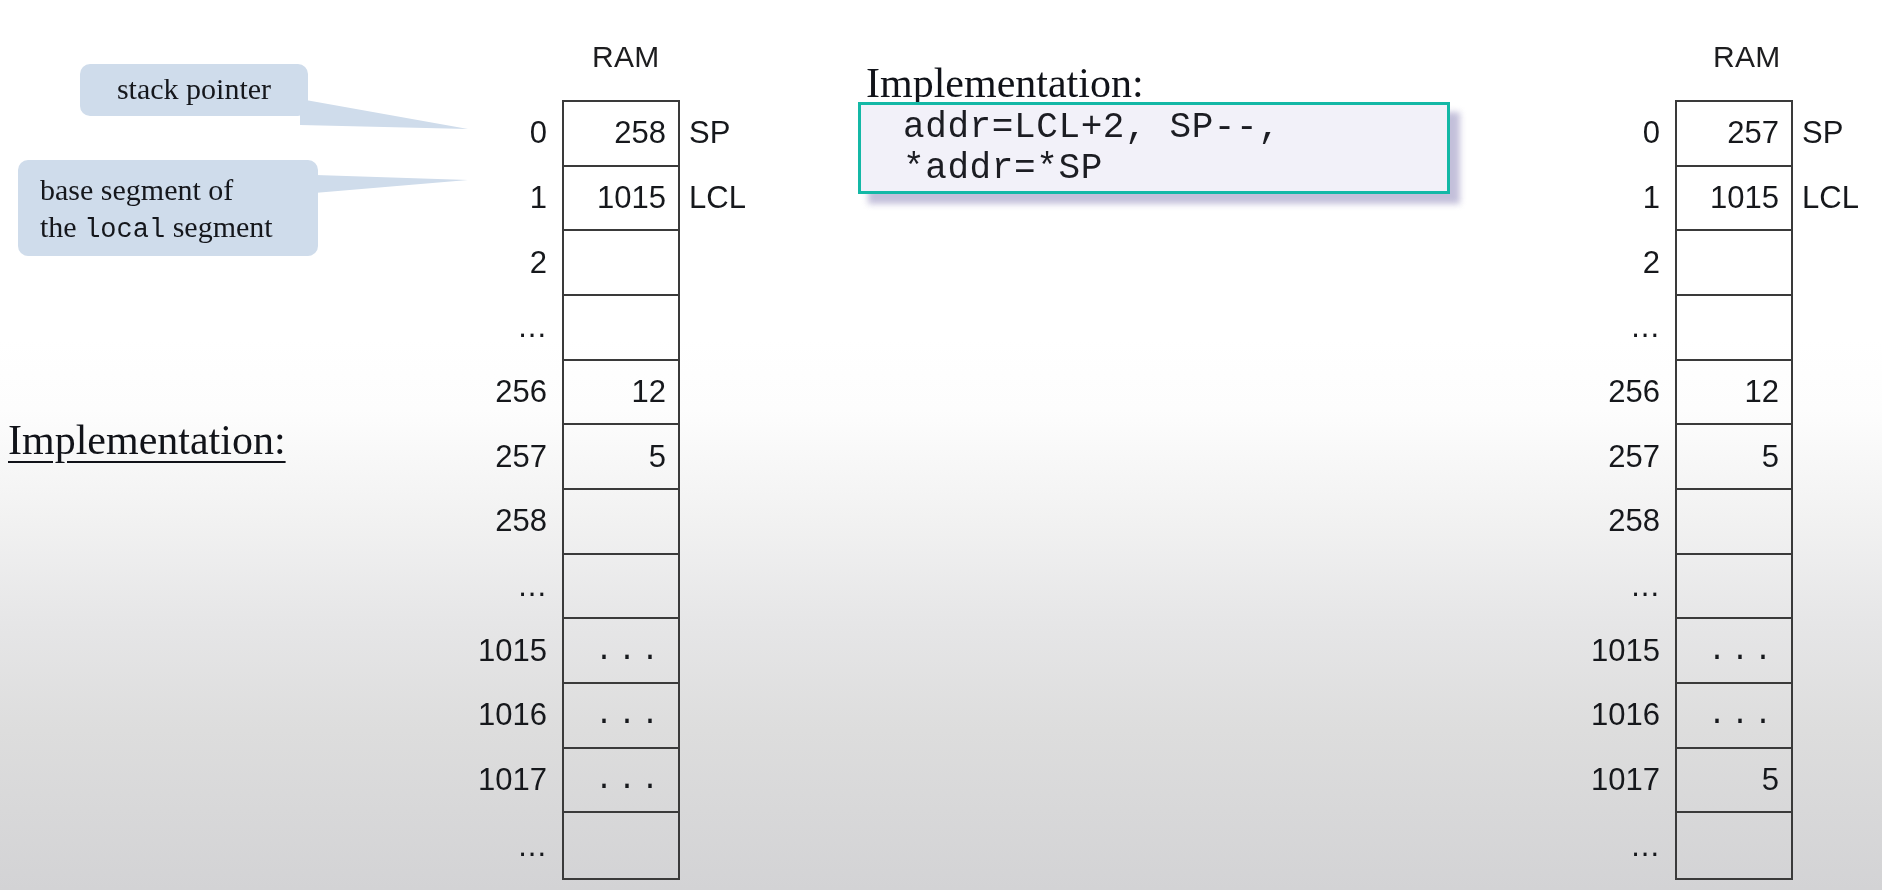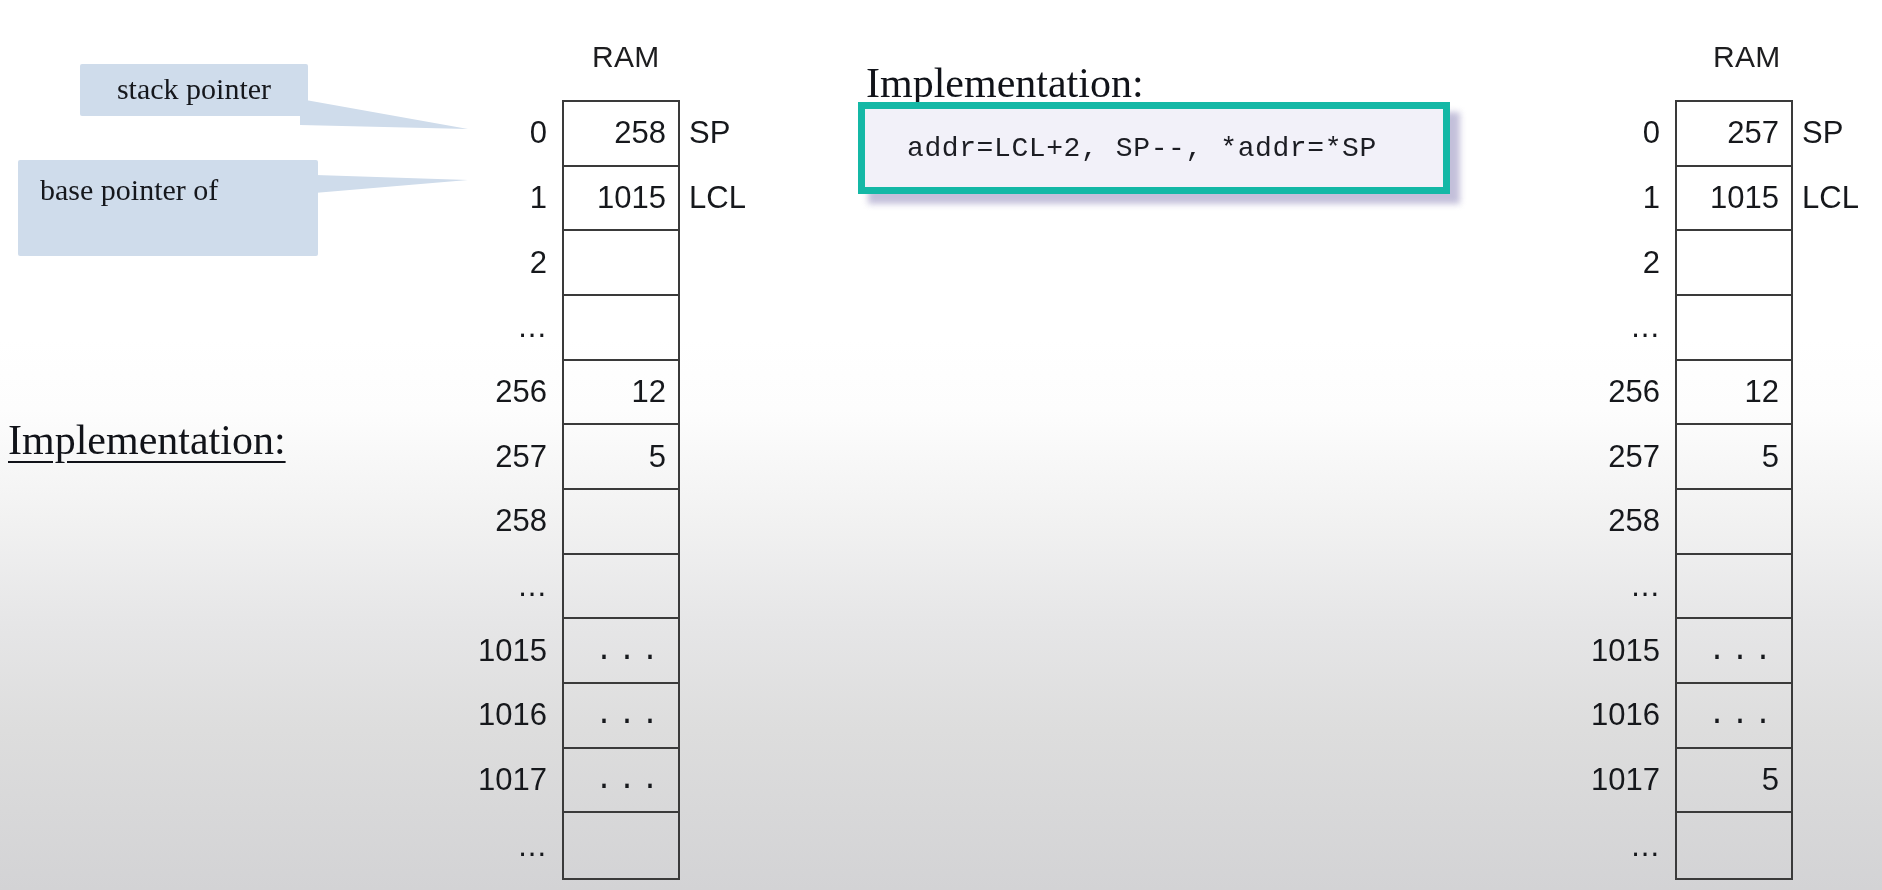--- a/index.html
+++ b/index.html
@@ -24,21 +24,21 @@
   #stage {
     position: relative;
     width: 1882px;
     height: 890px;
   }
 
   
   .callout {
     position: absolute;
     background: #cfdceb;
-    border-radius: 2px;
+    border-radius: 10px;
     color: #15171c;
     font-family: "Liberation Serif", serif;
     font-size: 30px;
     line-height: 1.22;
     padding: 12px 22px 14px 22px;
     box-sizing: border-box;
     z-index: 4;
   }
   .callout .mono {
     font-family: "Liberation Mono", monospace;
@@ -131,27 +131,27 @@
     height: 100%;
     background: #b9b5d4;
     filter: blur(3px);
     opacity: .85;
     z-index: 1;
   }
   .code-box {
     position: relative;
     z-index: 2;
     background: #f2f1f9;
-    border: 7px solid #14b8a6;
+    border: 3px solid #14b8a6;
     box-sizing: border-box;
     display: flex;
     align-items: center;
     padding-left: 42px;
     font-family: "Liberation Mono", monospace;
-    font-size: 28px;
+    font-size: 36px;
     color: #1c1d23;
     letter-spacing: .6px;
     width: 100%;
     height: 100%;
   }
 </style>
 </head>
 <body>
 
 <div id="stage">
@@ -166,21 +166,24 @@
     <svg width="215" height="55" viewBox="0 0 215 55">
       <polygon points="0,30 213,12 0,5" fill="#cfdceb"></polygon>
     </svg>
   </div>
 
   <div class="callout" style="left:80px; top:64px; width:228px; height:52px; display:flex; align-items:center; justify-content:center;">
     <span>stack pointer</span>
   </div>
 
   <div class="callout" style="left:18px; top:160px; width:300px; height:96px;">
-    <div>base pointer of</div>
+    <div>base segment of</div>
+    <div>
+      <span>the </span><span class="mono">local</span><span> segment</span>
+    </div>
   </div>
 
   <div class="impl-heading underlined" style="left:8px; top:388px;">Implementation:</div>
 
   <div class="impl-heading" style="left:866px; top:31px;">Implementation:</div>
 
   <div class="code-box-wrap" style="left:858px; top:102px; width:592px; height:92px;">
     <div class="code-box-shadow"></div>
     <div class="code-box">
       <span>addr=LCL+2, SP--, *addr=*SP</span>

